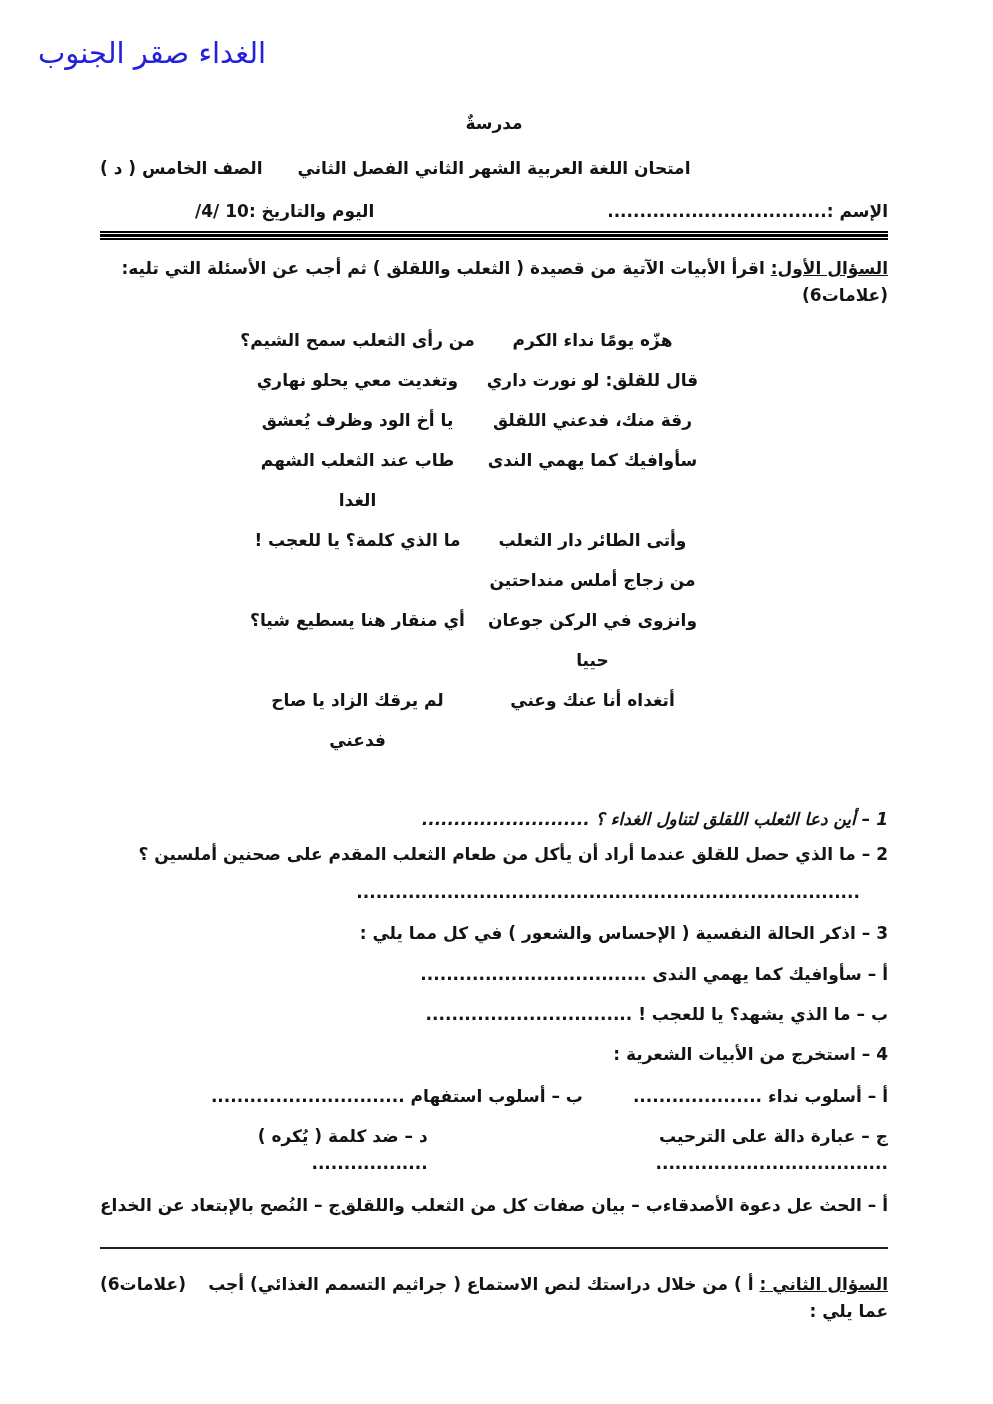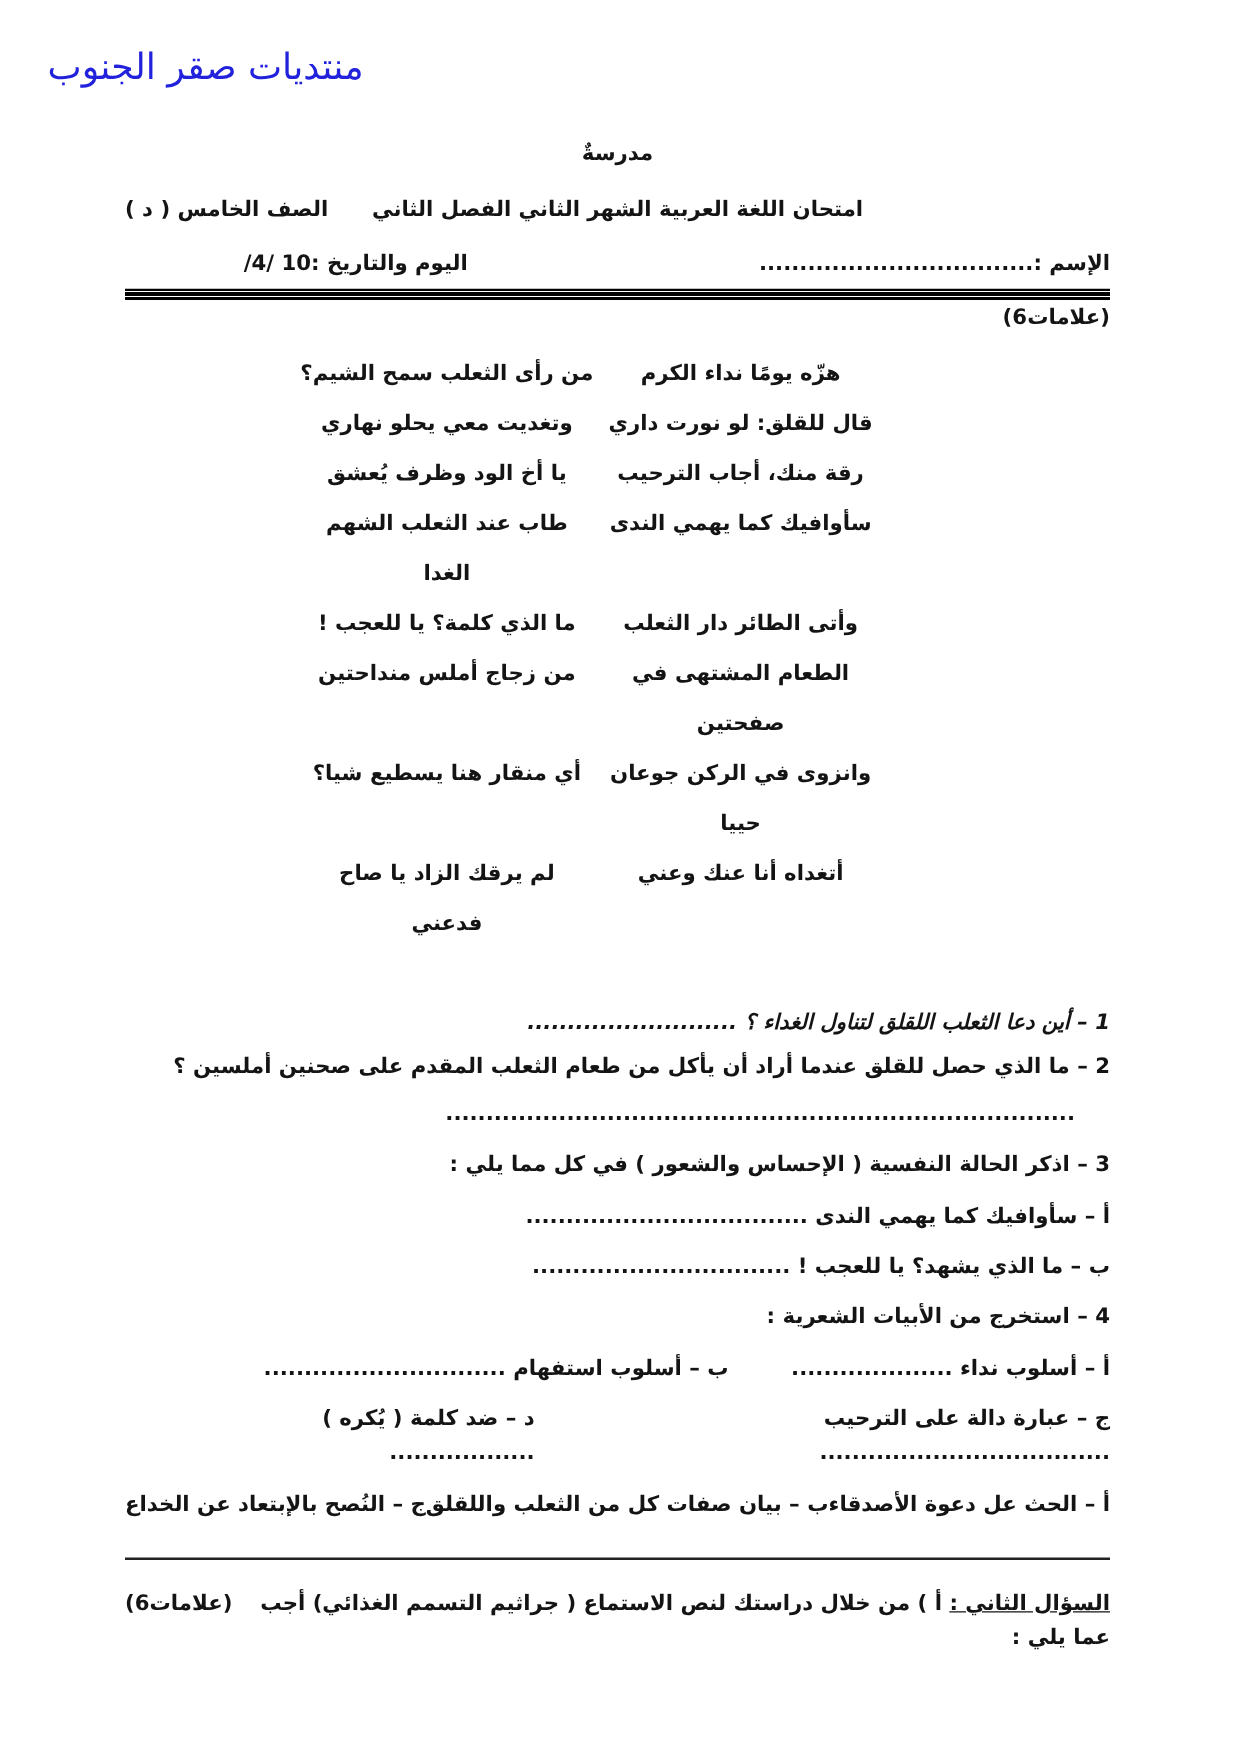--- a/index.html
+++ b/index.html
@@ -39,65 +39,67 @@
   .cdrow { margin-left:40px; }
   .q5opts { margin-top:15px; }
   .thinrule { margin-top:28px; border-top:2px solid #222; height:0; }
   .s2head { display:flex; justify-content:space-between; margin-top:22px; line-height:27px; }
 </style>
 </head>
 <body>
 
 <div class="page">
 
-  <div class="logo">منتديات صقر الجنوب</div>
+  <div class="logo">الغداء صقر الجنوب</div>
 
   <div class="doc" lang="ar">
 
     <div class="center">مدرسةٌ</div>
 
     <div class="titlerow">
       <div class="center">امتحان اللغة العربية الشهر الثاني الفصل الثاني</div>
       <span class="class">الصف الخامس ( د )</span>
     </div>
 
     <div class="namerow">
       <span>الإسم :..................................</span>
       <span class="date">اليوم والتاريخ :10 /4/</span>
     </div>
 
     <div class="rule3"></div>
 
+    <div class="q1head">
+      <span class="sec-title">السؤال الأول:</span><span> اقرأ الأبيات الآتية من قصيدة ( الثعلب واللقلق ) ثم أجب عن الأسئلة التي تليه:</span>
+    </div>
     <div>
       <span dir="ltr">(6علامات)</span>
     </div>
 
     <div class="poem">
       <div class="poem-row">
         <span>هزّه يومًا نداء الكرم</span>
         <span>من رأى الثعلب سمح الشيم؟</span>
       </div>
       <div class="poem-row">
         <span>قال للقلق: لو نورت داري</span>
         <span>وتغديت معي يحلو نهاري</span>
       </div>
       <div class="poem-row">
-        <span>رقة منك، أجاب الترحيب</span>
+        <span>رقة منك، فدعني اللقلق</span>
         <span>يا أخ الود وظرف يُعشق</span>
       </div>
       <div class="poem-row">
         <span>سأوافيك كما يهمي الندى</span>
         <span>طاب عند الثعلب الشهم الغدا</span>
       </div>
       <div class="poem-row">
         <span>وأتى الطائر دار الثعلب</span>
         <span>ما الذي كلمة؟ يا للعجب !</span>
       </div>
       <div class="poem-row">
-        <span>الطعام المشتهى في صفحتين</span>
         <span>من زجاج أملس منداحتين</span>
       </div>
       <div class="poem-row">
         <span>وانزوى في الركن جوعان حييا</span>
         <span>أي منقار هنا يسطيع شيا؟</span>
       </div>
       <div class="poem-row">
         <span>أتغداه أنا عنك وعني</span>
         <span>لم يرقك الزاد يا صاح فدعني</span>
       </div>

